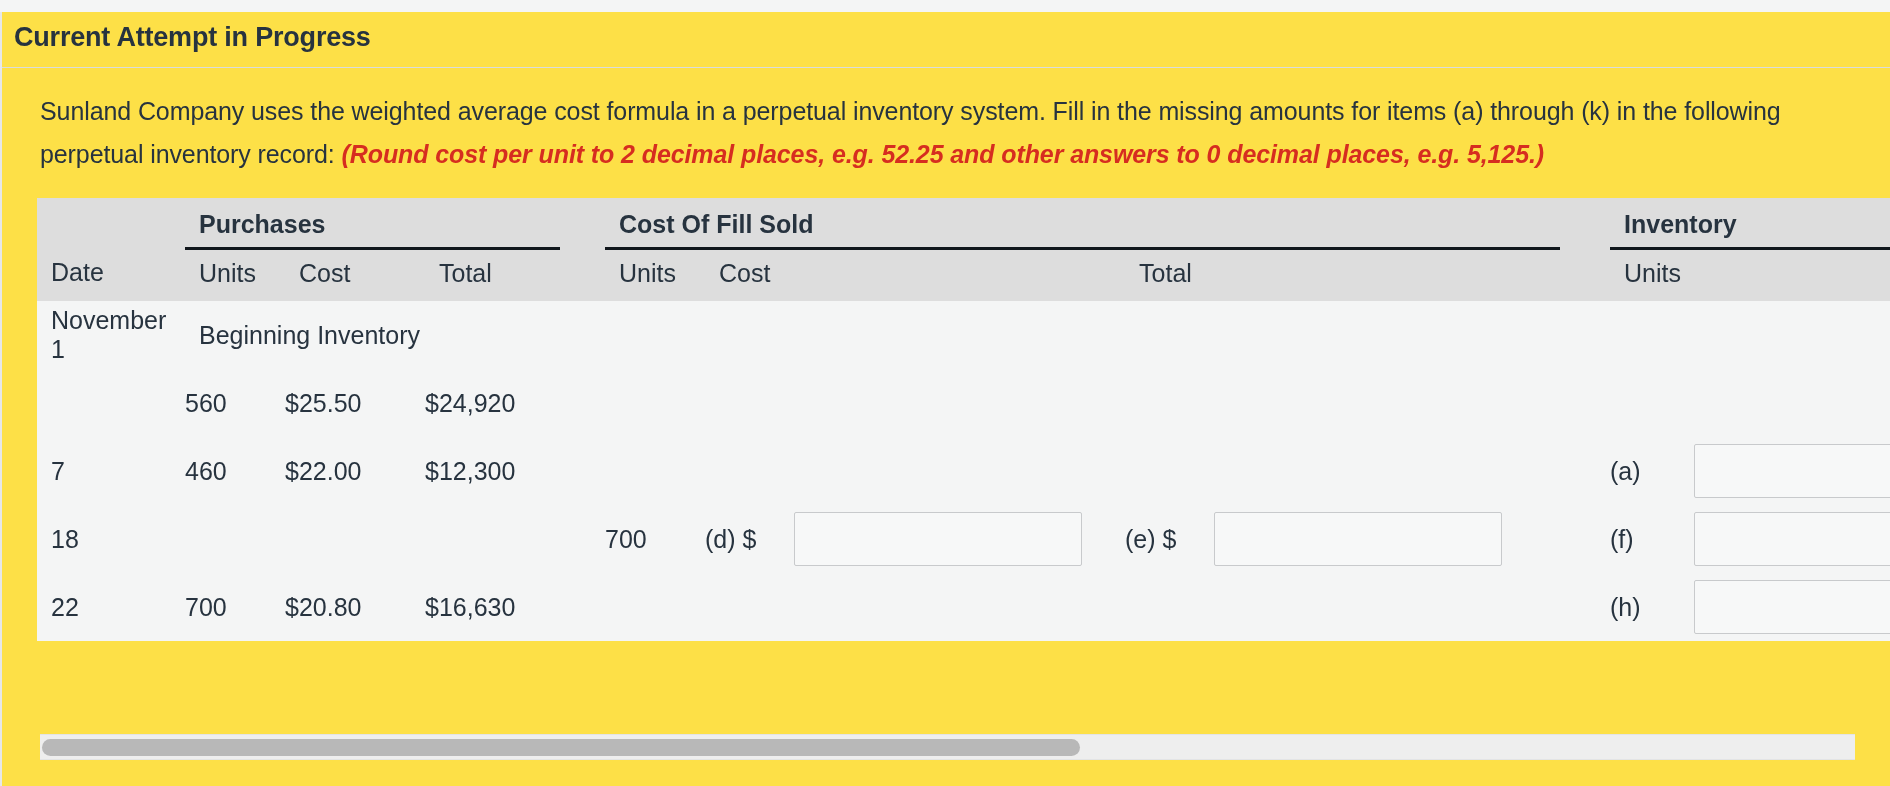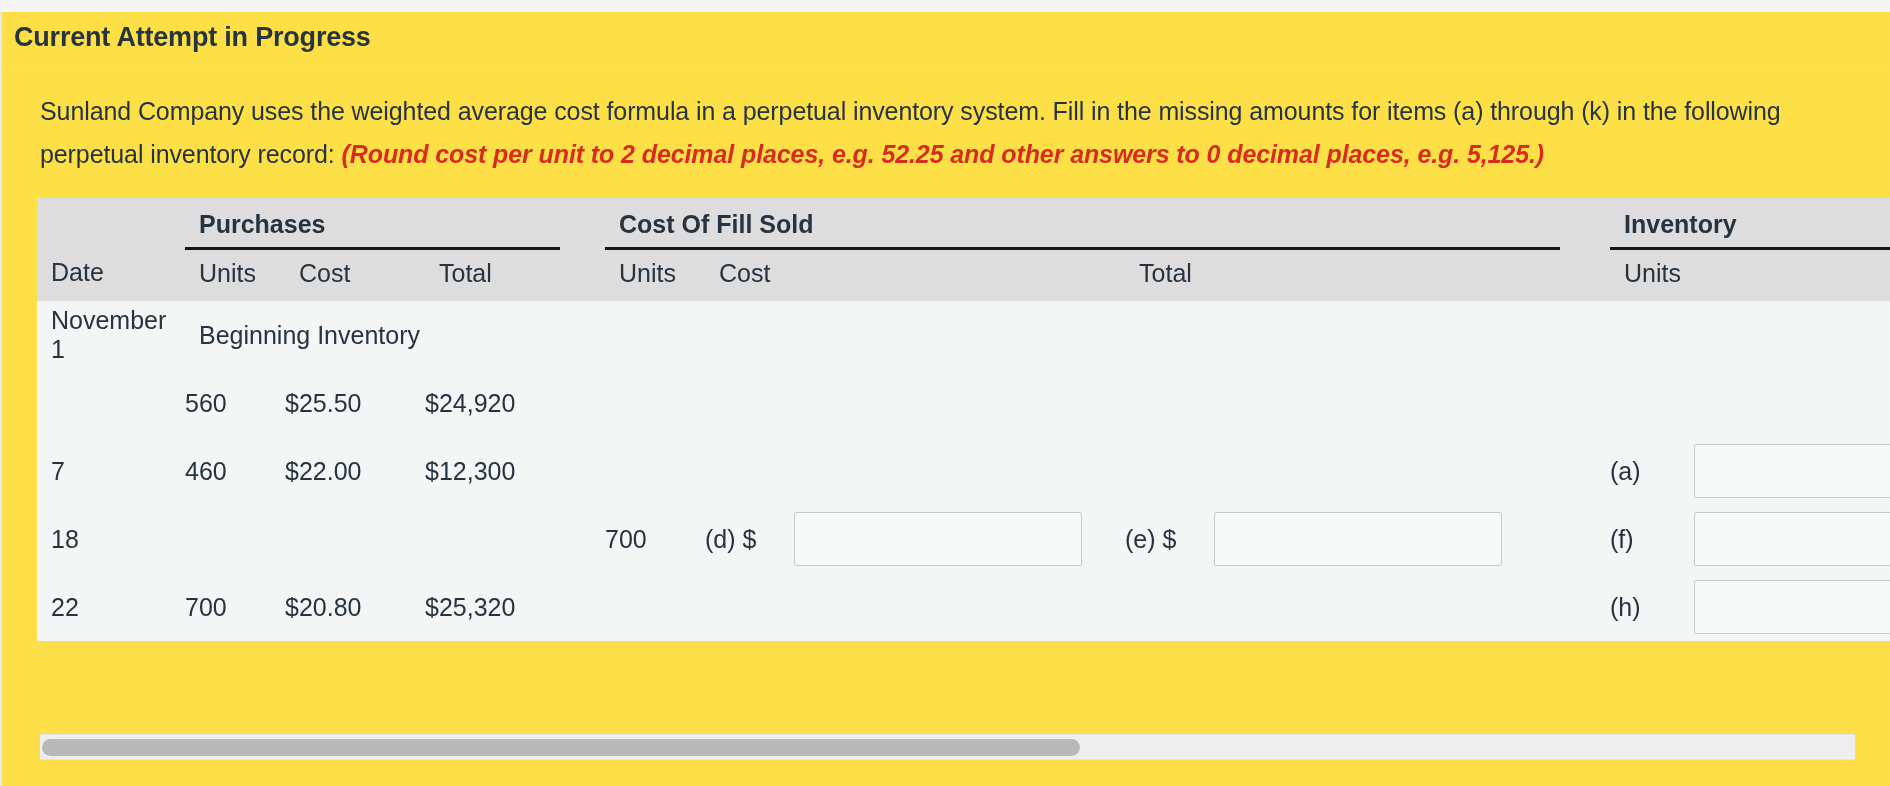--- a/index.html
+++ b/index.html
@@ -296,21 +296,21 @@
             <td>
               <input class="ans" type="text" value="" style="">
             </td>
 
           </tr>
 
           <tr>
             <td>22</td>
             <td class="num">700</td>
             <td class="num">$20.80</td>
-            <td class="num">$25,320</td>
+            <td class="num">$16,630</td>
             <td></td>
             <td></td>
             <td></td>
             <td></td>
             <td></td>
             <td></td>
             <td></td>
             <td class="ans-label tight">(h)</td>
             <td>
               <input class="ans" type="text" value="" style="">

